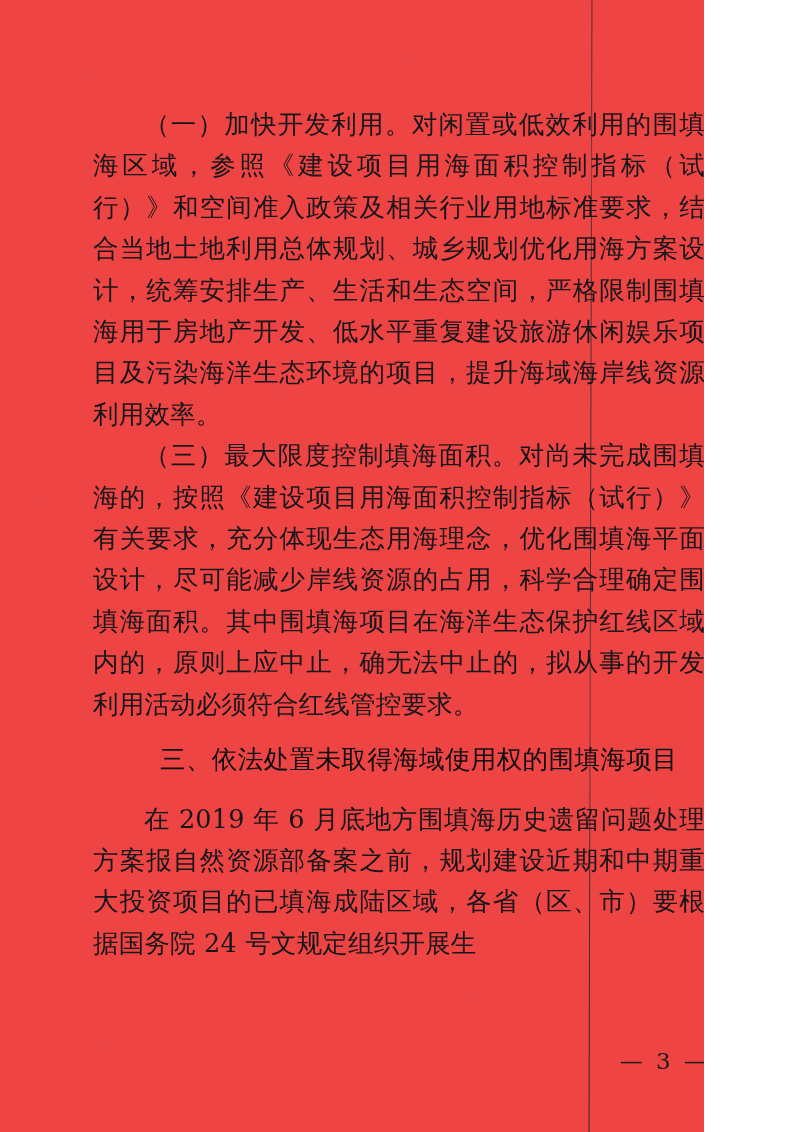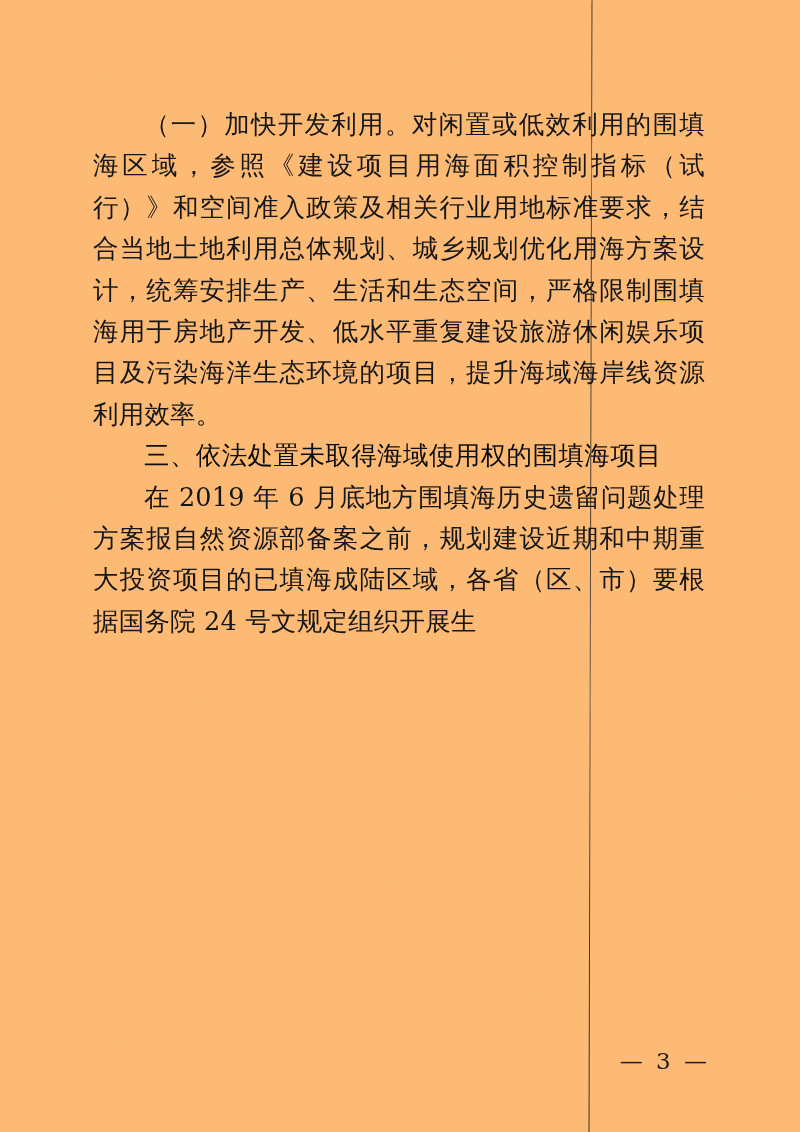--- a/index.html
+++ b/index.html
@@ -5,23 +5,23 @@
   html, body {
     margin: 0;
     padding: 0;
     background: #ffffff;
   }
   body {
     font-family: "DejaVu Serif", serif;
   }
   .page {
     position: relative;
-    width: 800px;
+    width: 704px;
     height: 1132px;
-    background: #fdba74;
+    background: #ef4444;
     overflow: hidden;
   }
 
   
   .scan-noise {
     position: absolute;
     inset: 0;
     pointer-events: none;
     opacity: .55;
     background-image:
@@ -76,28 +76,28 @@
     text-align: justify;
     text-align-last: left;
     text-justify: inter-character;
     letter-spacing: .2px;
     text-indent: 2em;
     font-family: "DejaVu Serif", "Liberation Serif", serif;
     font-synthesis: none;
   }
 
   h3.section-heading {
-    margin: 0;
+    margin: 16px;
     font-size: 25.5px;
     line-height: 41.4px;
     color: #0b0d10;
     font-weight: bold;
     text-indent: 2em;
     letter-spacing: .4px;
-    font-family: Liberation Sans, sans-serif;
+    font-family: Liberation Mono, monospace;
     font-synthesis: none;
   }
 
   .page-footer {
     position: absolute;
     left: 0;
     top: 1048px;
     width: 800px;
     text-align: right;
     padding-right: 90px;
@@ -117,20 +117,21 @@
 
   <div class="scan-noise"></div>
 
   <div class="fold-line"></div>
 
   <div class="text-column">
 
     <p class="body-par">（一）加快开发利用。对闲置或低效利用的围填海区域，参照《建设项目用海面积控制指标（试行）》和空间准入政策及相关行业用地标准要求，结合当地土地利用总体规划、城乡规划优化用海方案设计，统筹安排生产、生活和生态空间，严格限制围填海用于房地产开发、低水平重复建设旅游休闲娱乐项目及污染海洋生态环境的项目，提升海域海岸线资源利用效率。</p>
 
 
+    <p class="body-par">（三）最大限度控制填海面积。对尚未完成围填海的，按照《建设项目用海面积控制指标（试行）》有关要求，充分体现生态用海理念，优化围填海平面设计，尽可能减少岸线资源的占用，科学合理确定围填海面积。其中围填海项目在海洋生态保护红线区域内的，原则上应中止，确无法中止的，拟从事的开发利用活动必须符合红线管控要求。</p>
 
     <h3 class="section-heading">三、依法处置未取得海域使用权的围填海项目</h3>
 
     <p class="body-par">在 2019 年 6 月底地方围填海历史遗留问题处理方案报自然资源部备案之前，规划建设近期和中期重大投资项目的已填海成陆区域，各省（区、市）要根据国务院 24 号文规定组织开展生</p>
 
   </div>
 
   <div class="page-footer">
     <span class="page-number">— 3 —</span>
   </div>

